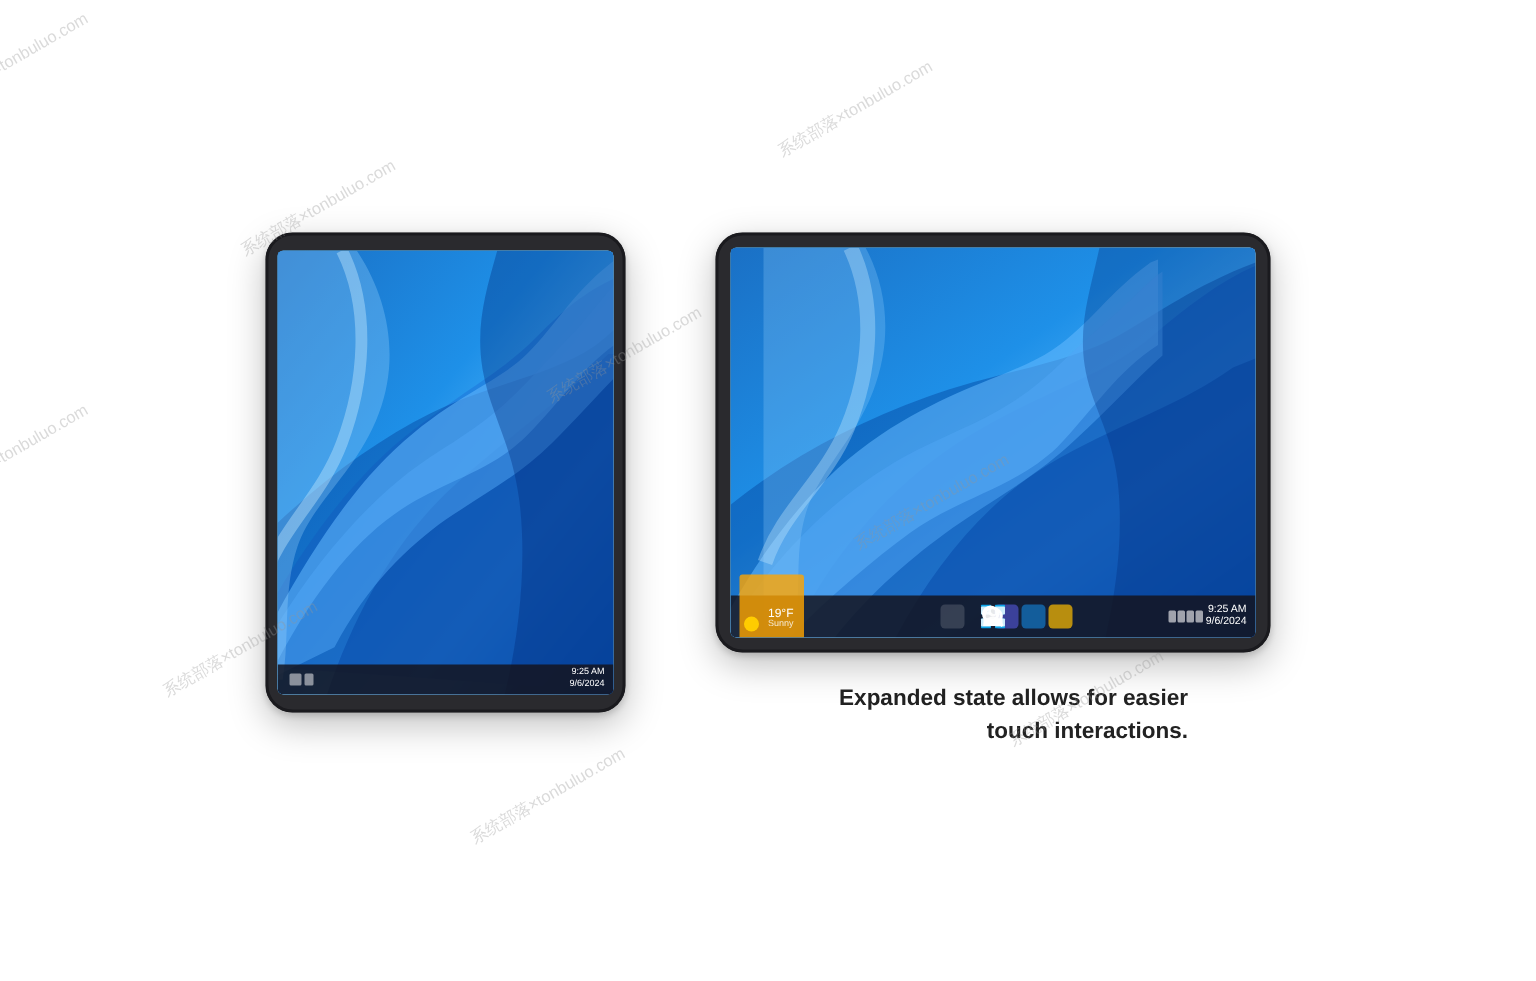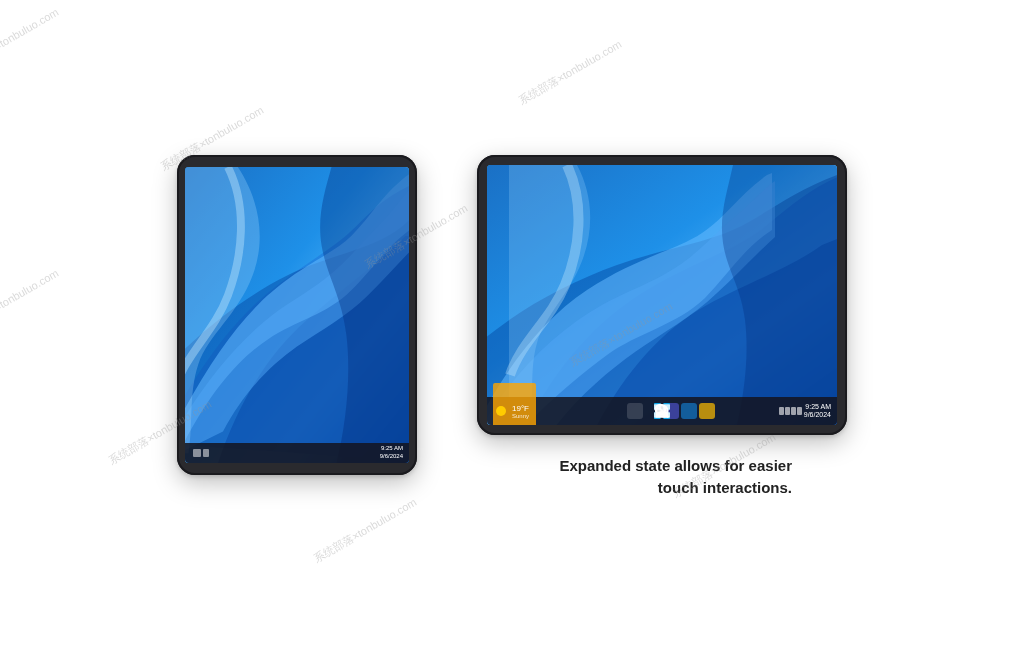--- a/index.html
+++ b/index.html
@@ -308,21 +308,21 @@
             <path d="M100,0 C115,28 118,62 105,96 C92,130 68,150 60,178 C52,206 58,232 52,258 L32,258 L32,0 Z" fill="rgba(160,215,255,0.25)"></path>
 
             <path d="M260,260 C268,225 272,188 268,155 C264,122 250,105 246,78 C242,50 250,28 256,0 L370,0 L370,260 Z" fill="rgba(0,40,120,0.3)"></path>
 
             <path d="M90,0 C108,38 103,84 88,120 C73,156 45,175 33,210" stroke="rgba(200,235,255,0.35)" stroke-width="10" fill="none"></path>
           </svg>
 
           <div class="taskbar">
 
             <div class="taskbar-left">
-              <div style="display:flex;align-items:center;gap:2px;background:rgba(255,165,0,0.8);border-radius:2px;padding:19px 3px;">
+              <div style="display:flex;align-items:flex-end;gap:2px;background:rgba(255,165,0,0.8);border-radius:2px;padding:19px 3px;">
                 <div style="width:10px;height:10px;background:#ffcc00;border-radius:50%;"></div>
                 <div class="weather-widget">
                   <span class="weather-temp">19°F</span>
                   <span class="weather-desc">Sunny</span>
                 </div>
               </div>
             </div>
 
             <div class="taskbar-center">
 

